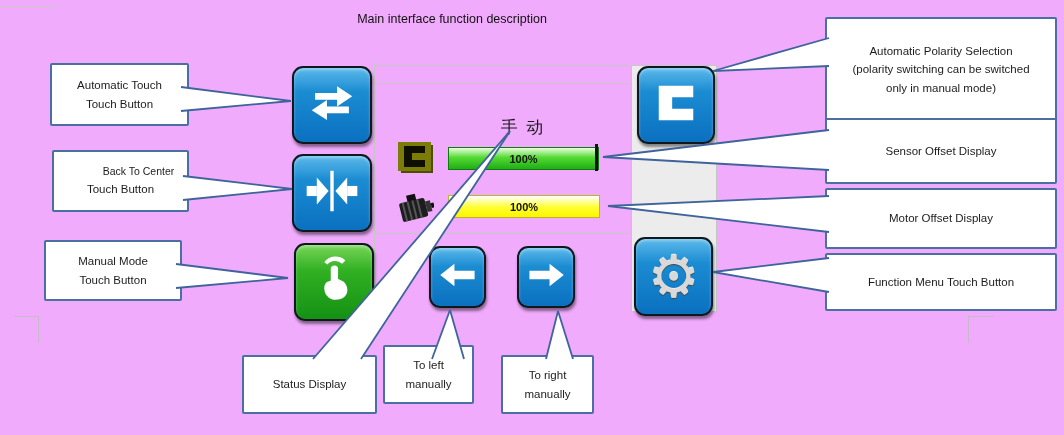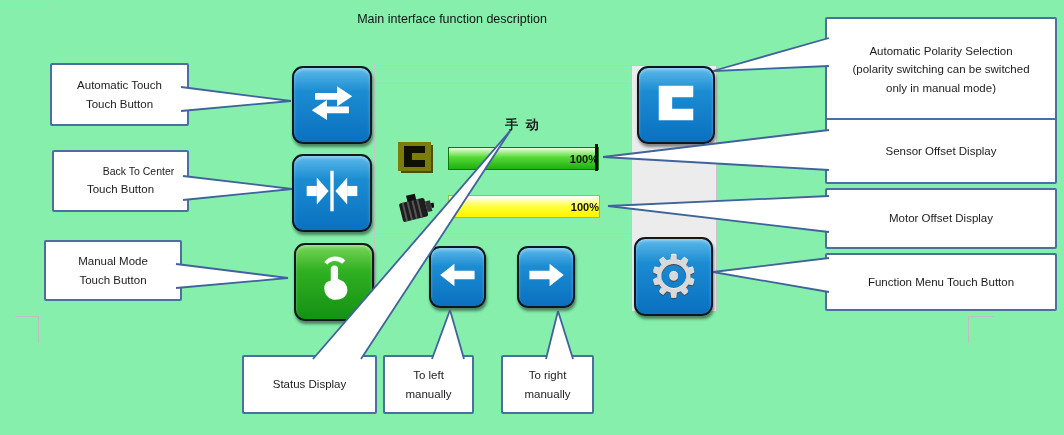--- a/index.html
+++ b/index.html
@@ -1,16 +1,16 @@
 <!DOCTYPE html>
 <html><head>
 <meta charset="utf-8">
 <style>
   html,body{margin:0;padding:0;background:#fff;}
-  .canvas{position:relative;width:1064px;height:435px;background:#86efac;overflow:hidden;
+  .canvas{position:relative;width:1064px;height:435px;background:#f0abfc;overflow:hidden;
           font-family:"Liberation Sans",sans-serif;}
   .title{position:absolute;left:280px;top:12px;width:344px;text-align:center;
          font-size:12.5px;color:#111;}
   
   .mark-topline{position:absolute;left:0;top:7px;width:57px;height:1px;background:#c9c9c9;}
   .mark-left{position:absolute;left:15px;top:316px;width:23px;height:26px;
              border-top:1px solid #c3bcc6;border-right:1px solid #c3bcc6;}
   .mark-right{position:absolute;left:968px;top:316px;width:25px;height:26px;
               border-top:1px solid #c3bcc6;border-left:1px solid #c3bcc6;}
   
@@ -18,29 +18,29 @@
   .hline{height:1px;}
   .vline{width:1px;}
   .strip{position:absolute;left:631px;top:65px;width:86px;height:246px;background:#ececec;z-index:0;}
   
   .btn{position:absolute;border-radius:11px;border:2px solid #10181f;z-index:2;
        display:flex;align-items:center;justify-content:center;
        box-shadow:1px 3px 3px rgba(0,0,0,.45), inset 0 2px 3px rgba(255,255,255,.35);}
   .btn.blue{background:linear-gradient(180deg,#5cb9ea 0%,#1b8cd2 32%,#0a70c0 100%);}
   .btn.green{background:linear-gradient(180deg,#77d557 0%,#30b022 35%,#149114 100%);}
   
-  .bar{position:absolute;display:flex;align-items:center;justify-content:flex-end;
+  .bar{position:absolute;display:flex;align-items:center;justify-content:center;
        font-size:11px;font-weight:bold;color:#111;z-index:1;}
   .bar.green{background:linear-gradient(180deg,#eaffdf 0%,#55da34 45%,#1fae14 100%);
              border:1px solid #0c7a0c;}
   .bar.yellow{background:linear-gradient(180deg,#ffffff 0%,#ffff2e 55%,#fdf400 100%);
               border:1px solid #b7b72c;}
   .bar-tick{position:absolute;width:3px;background:#111;z-index:2;}
   .status-text{position:absolute;left:483px;top:116px;width:80px;text-align:center;
-               font-size:13px;font-weight:bold;color:#1a1a1a;letter-spacing:2px;z-index:1;}
+               font-size:17px;font-weight:normal;color:#1a1a1a;letter-spacing:2px;z-index:1;}
   .screen-icon{position:absolute;z-index:1;}
   
   .callout{position:absolute;background:#fff;border:2px solid #4a6fa0;border-radius:2px;
            display:flex;flex-direction:column;align-items:center;justify-content:center;
            font-size:11.5px;line-height:1.6;color:#1c1c1c;text-align:center;z-index:3;}
   .callout .small{font-size:10.5px;padding-left:36px;}
   svg.overlay{position:absolute;left:0;top:0;z-index:4;pointer-events:none;}
   .gear-glyph{font-family:"DejaVu Sans",sans-serif;font-size:58px;line-height:1;
               color:#d9d9d9;text-shadow:0 1px 1px #444, 0 -1px 0 #eee;}
 </style>
@@ -198,21 +198,21 @@
   </div>
 
   <div class="callout" style="left:825px;top:253px;width:228px;height:54px;">
     <div>Function Menu Touch Button</div>
   </div>
 
   <div class="callout" style="left:242px;top:355px;width:131px;height:55px;">
     <div>Status Display</div>
   </div>
 
-  <div class="callout" style="left:383px;top:355px;width:87px;height:55px;">
+  <div class="callout" style="left:383px;top:345px;width:87px;height:55px;">
     <div>To left</div>
     <div>manually</div>
   </div>
 
   <div class="callout" style="left:501px;top:355px;width:89px;height:55px;">
     <div>To right</div>
     <div>manually</div>
   </div>
 
   <svg class="overlay" width="1064" height="435">

